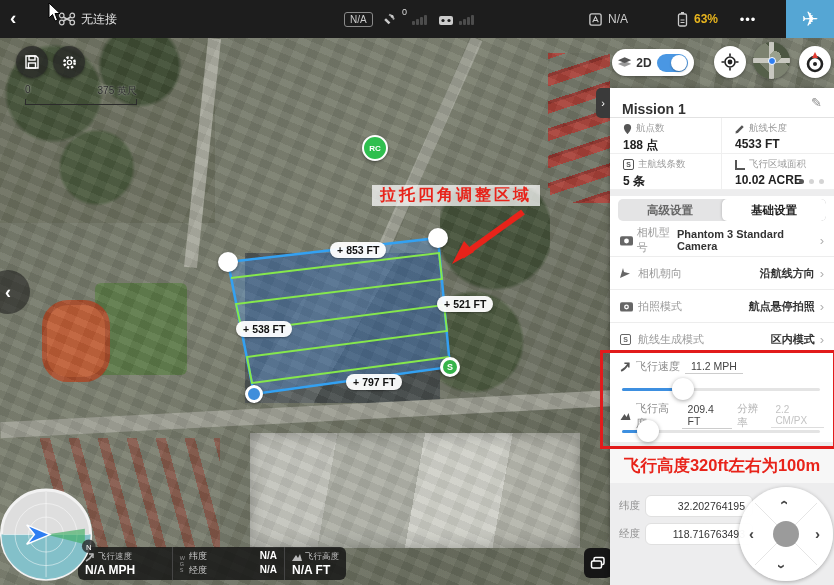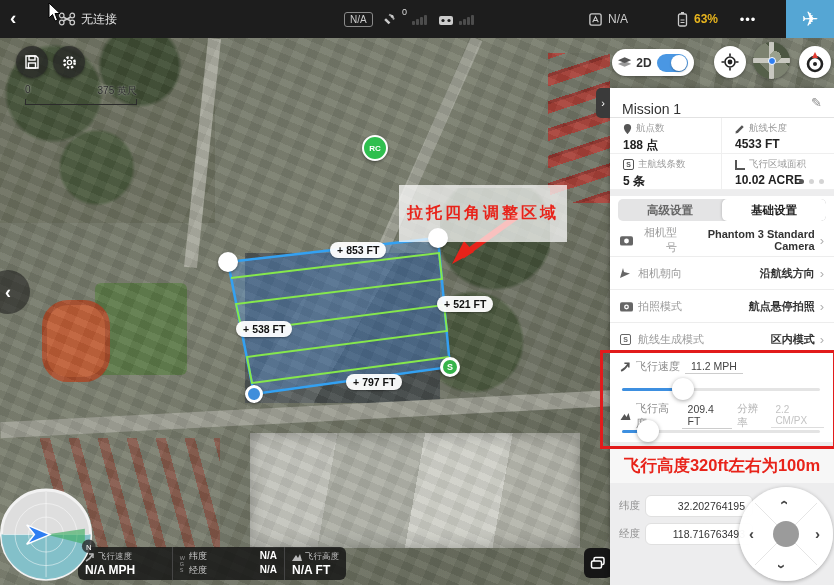--- a/index.html
+++ b/index.html
@@ -27,22 +27,22 @@
        background:linear-gradient(135deg,#6e7263 0%,#7b7f6f 35%,#666a5b 70%,#757a68 100%);z-index:1;}
   .patch{position:absolute;}
   #mapNoise{position:absolute;inset:0;background:
      repeating-linear-gradient(23deg,rgba(255,255,255,.04) 0 7px,rgba(0,0,0,.05) 7px 15px),
      repeating-linear-gradient(113deg,rgba(0,0,0,.04) 0 11px,rgba(255,255,255,.03) 11px 24px);}
   #mapSvg{position:absolute;inset:0;pointer-events:none;}
   .handle{position:absolute;border-radius:50%;box-shadow:0 1px 3px rgba(0,0,0,.45);cursor:grab;}
   .pill{position:absolute;background:rgba(255,255,255,.95);border-radius:9px;padding:2px 7px;
         font-size:10.5px;font-weight:bold;color:#111;box-shadow:0 1px 2px rgba(0,0,0,.35);white-space:nowrap;}
   .pill .plus{margin-right:3px;font-weight:bold;}
-  #annot{position:absolute;left:372px;top:147px;background:rgba(255,255,255,.72);padding:18px 8px;
-         color:#e8231a;font-size:16px;font-weight:bold;letter-spacing:3px;white-space:nowrap;margin-left:27px;}
+  #annot{position:absolute;left:372px;top:147px;background:rgba(255,255,255,.72);padding:0 8px;
+         color:#e8231a;font-size:16px;font-weight:bold;letter-spacing:3px;white-space:nowrap;}
   #rcMarker{position:absolute;left:362px;top:97px;width:22px;height:22px;border-radius:50%;background:#2fbf4f;
             border:2px solid #fff;color:#fff;font-size:8px;font-weight:bold;display:flex;align-items:center;
             justify-content:center;box-shadow:0 1px 3px rgba(0,0,0,.4);}
   #scale{position:absolute;left:25px;top:46px;width:112px;color:#2b2b2b;font-size:10px;
          text-shadow:0 0 2px rgba(255,255,255,.7);}
   #scale .row{display:flex;justify-content:space-between;}
   #scale .line{height:5px;border-left:1.5px solid #2b2b2b;border-right:1.5px solid #2b2b2b;border-bottom:1.5px solid #2b2b2b;margin-top:1px;}
   .roundBtn{position:absolute;border-radius:50%;display:flex;align-items:center;justify-content:center;cursor:pointer;}
   .darkBtn{background:rgba(35,35,35,.72);color:#fff;box-shadow:0 1px 3px rgba(0,0,0,.4);}
   #collapseLeft{position:absolute;left:-14px;top:232px;width:44px;height:44px;border-radius:50%;
@@ -75,35 +75,35 @@
      linear-gradient(0deg,transparent 44%,#c8c8c0 44% 56%,transparent 56%),
      linear-gradient(45deg,#55604a 0 30%,#7c8270 30% 65%,#4c5642 65%);}
   #minimapBtn .dot{width:6px;height:6px;border-radius:50%;background:#2e7ef2;border:1px solid #fff;}
   
   #panel{position:absolute;left:610px;top:88px;width:224px;height:497px;background:#ededee;z-index:10;
          box-shadow:-1px 0 4px rgba(0,0,0,.25);}
   #collapseTab{position:absolute;left:-14px;top:0;width:14px;height:30px;background:#3a3a3a;border-radius:5px 0 0 5px;
                color:#fff;font-size:11px;display:flex;align-items:center;justify-content:center;cursor:pointer;}
   .sect{position:absolute;left:0;width:224px;background:#fff;box-sizing:border-box;}
   #mHeader{top:0;height:30px;display:flex;align-items:center;justify-content:space-between;padding:0 12px;border-bottom:1px solid #e2e2e2;}
-  #mHeader .title{font-size:14px;font-weight:normal;color:#333;margin-top:12px;}
+  #mHeader .title{font-size:14px;font-weight:bold;color:#333;margin-top:12px;}
   #mHeader .edit{color:#8a8a8a;font-size:13px;cursor:pointer;}
   #stats{top:30px;height:72px;display:grid;grid-template-columns:1fr 1fr;grid-template-rows:36px 36px;}
   .statCell{padding:4px 0 0 13px;border-bottom:1px solid #efefef;position:relative;}
   .statCell:nth-child(odd){border-right:1px solid #efefef;}
   .statCell .sl{font-size:9.5px;color:#9b9b9b;display:flex;align-items:center;gap:4px;}
   .statCell .sv{font-size:12px;font-weight:bold;color:#222;margin-top:2px;}
   .dots{position:absolute;right:10px;bottom:5px;display:flex;gap:5px;}
   .dots i{width:5px;height:5px;border-radius:50%;background:#d4d4d4;}
   .dots i.on{background:#565656;}
   #tabs{top:108px;height:28px;padding:3px 8px;}
   #tabsInner{display:flex;height:22px;background:#e4e4e5;border-radius:5px;overflow:hidden;}
   .tab{flex:1;display:flex;align-items:center;justify-content:center;font-size:11.5px;font-weight:bold;color:#666;cursor:pointer;}
   .tab.active{background:#fff;color:#222;border-radius:5px;box-shadow:0 0 3px rgba(0,0,0,.25);}
-  .setRow{height:32px;display:flex;align-items:center;padding:0 10px;border-bottom:1px solid #ededed;cursor:pointer;text-align:right;}
+  .setRow{height:32px;display:flex;align-items:center;padding:0 10px;border-bottom:1px solid #ededed;cursor:pointer;}
   .setRow .ric{width:16px;color:#666;display:flex;}
   .setRow .rl{font-size:11px;color:#9b9b9b;margin-left:2px;}
   .setRow .rv{margin-left:auto;font-size:11px;font-weight:bold;color:#333;}
   .setRow .chv{color:#b0b0b0;font-size:13px;margin-left:5px;}
   #setRows{top:136px;height:128px;}
   #sliders{top:264px;height:90px;padding:7px 10px 0 10px;}
   .sldRow{height:42px;position:relative;}
   .sldHead{display:flex;align-items:center;gap:5px;}
   .sldHead .ric{color:#555;display:flex;}
   .sldHead .sl{font-size:11px;color:#8d8d8d;}

